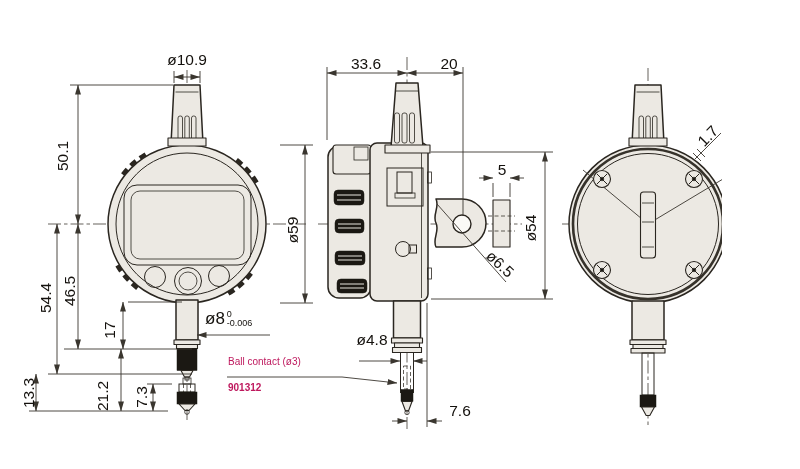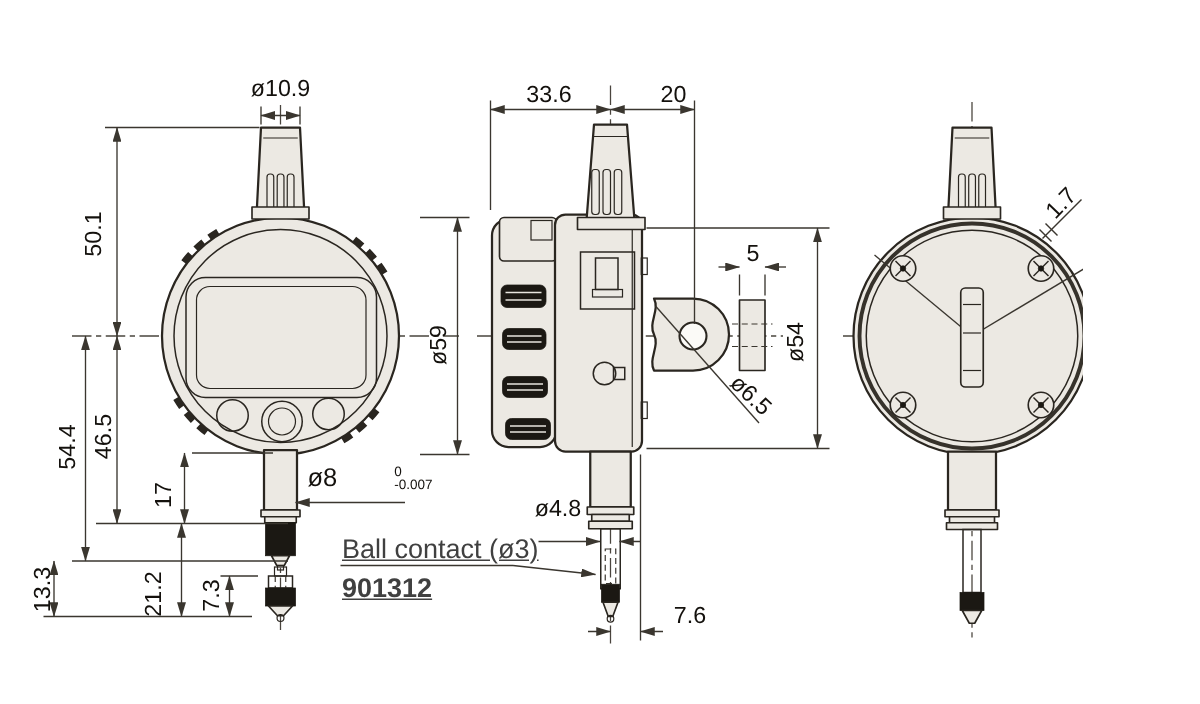--- a/index.html
+++ b/index.html
@@ -17,23 +17,23 @@
   .cl  {stroke:#4A453E;stroke-width:.85;fill:none;stroke-dasharray:13 3 3.5 3;}
   .wht {stroke:#E8E5DF;stroke-width:1;fill:none;}
   .hole{fill:#FBFAF7;stroke:#2A2620;stroke-width:1.4;}
   
   .lbl{position:absolute;font-size:15.5px;color:#14110D;white-space:nowrap;
        transform:translate(-50%,-50%);line-height:1;}
   .r90 {transform:translate(-50%,-50%) rotate(-90deg);}
   .r43 {transform:translate(-50%,-50%) rotate(43deg);}
   .rm46{transform:translate(-50%,-50%) rotate(-46deg);}
   .r58 {transform:translate(-50%,-50%) rotate(58deg);}
-  .note{position:absolute;font-size:18px;color:#404040;white-space:nowrap;line-height:1;text-decoration:underline;}
+  .note{position:absolute;font-size:10px;color:#be185d;white-space:nowrap;line-height:1;}
   .bold{font-weight:bold;}
-  .tolwrap{position:absolute;left:205px;top:310px;display:flex;align-items:flex-start;color:#14110D;gap:36px;}
+  .tolwrap{position:absolute;left:205px;top:310px;display:flex;align-items:flex-start;color:#14110D;}
   .tolwrap .base{font-size:17px;line-height:1;}
   .tolstack{display:flex;flex-direction:column;margin-left:2px;font-size:9px;line-height:1.05;}
 </style>
 </head>
 <body>
 
 <div id="stage">
 
 <svg width="800" height="469" viewBox="0 0 800 469">
   <defs>
@@ -270,21 +270,21 @@
   <div class="lbl r90" style="left:46px;top:298px;">54.4</div>
   <div class="lbl r90" style="left:110px;top:330px;">17</div>
   <div class="lbl r90" style="left:29px;top:393px;">13.3</div>
   <div class="lbl r90" style="left:103px;top:396px;">21.2</div>
   <div class="lbl r90" style="left:142px;top:397px;">7.3</div>
 
   <div class="tolwrap">
     <span class="base">ø8</span>
     <span class="tolstack">
       <span>0</span>
-      <span>-0.007</span>
+      <span>-0.006</span>
     </span>
   </div>
 
   <div class="note" style="left:228px;top:357px;">Ball contact (ø3)</div>
   <div class="note bold" style="left:228px;top:383px;">901312</div>
 
   <div class="lbl" style="left:366px;top:64px;">33.6</div>
   <div class="lbl" style="left:436px;top:64px;margin-left:13px;">20</div>
   <div class="lbl r90" style="left:293px;top:230px;">ø59</div>
   <div class="lbl" style="left:502px;top:170px;">5</div>

